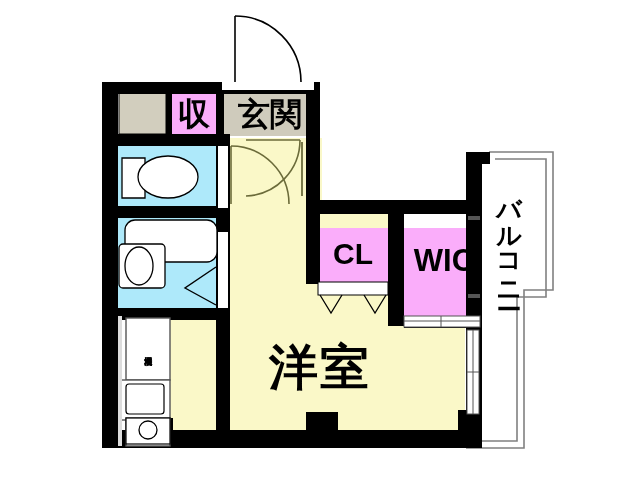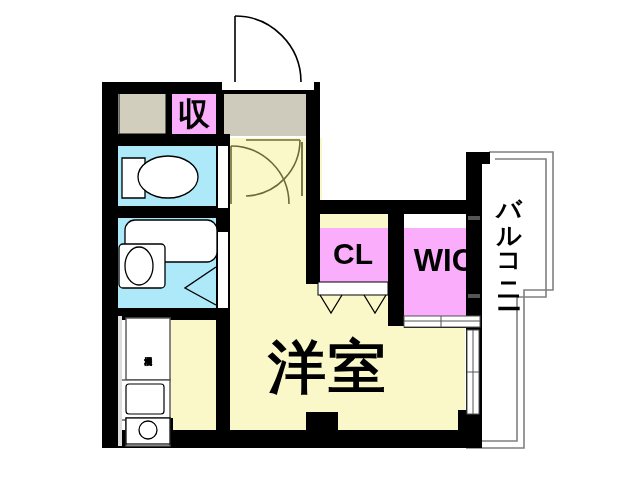--- a/index.html
+++ b/index.html
@@ -39,21 +39,21 @@
   }
   .label-vertical {
     writing-mode: vertical-rl;
     text-orientation: upright;
     white-space: nowrap;
   }
   .lbl-shuno   { left: 172px; top: 94px;  width: 44px;  height: 40px; font-size: 32px; }
   .lbl-genkan  { left: 228px; top: 94px;  width: 84px;  height: 40px; font-size: 32px; }
   .lbl-cl      { left: 322px; top: 232px; width: 62px;  height: 44px; font-size: 30px; font-family: "Liberation Sans", sans-serif; }
   .lbl-wic     { left: 406px; top: 240px; width: 76px;  height: 40px; font-size: 31px; font-family: "Liberation Sans", sans-serif; text-align: right; }
-  .lbl-room    { left: 258px; top: 337px; width: 140px; height: 60px; font-size: 58px; letter-spacing: 2px; }
+  .lbl-room    { left: 250px; top: 337px; width: 140px; height: 60px; font-size: 49px; letter-spacing: 2px; }
   .lbl-balcony { left: 496px; top: 158px; width: 26px;  height: 160px; font-size: 25px; }
   .lbl-washer  { left: 133px; top: 322px; width: 28px;  height: 58px; font-size: 8px; line-height: 1.05; }
 </style>
 </head>
 <body>
 
 <div id="floorplan">
 
   <svg class="layer" viewBox="0 0 640 480" xmlns="http://www.w3.org/2000/svg">
 
@@ -210,20 +210,21 @@
       <rect x="126" y="418" width="44" height="28" fill="#FFFFFF" stroke="#555555" stroke-width="1.4"></rect>
       <rect x="126" y="418" width="44" height="26" fill="#FFFFFF" stroke="#000000" stroke-width="1.2"></rect>
       <circle cx="148" cy="430" r="9" fill="#FFFFFF" stroke="#000000" stroke-width="1.3"></circle>
     </g>
 
     <rect x="118" y="316" width="4" height="130" fill="#DDDDDD"></rect>
   </svg>
 
   <div class="label lbl-shuno">収</div>
 
+  <div class="label lbl-genkan">玄関</div>
 
   <div class="label lbl-cl">CL</div>
 
   <div class="label lbl-wic">WIC</div>
 
   <div class="label lbl-room">洋室</div>
 
   <div class="label label-vertical lbl-balcony">バルコニー</div>
 
   <div class="label label-vertical lbl-washer">洗濯機置場</div>

